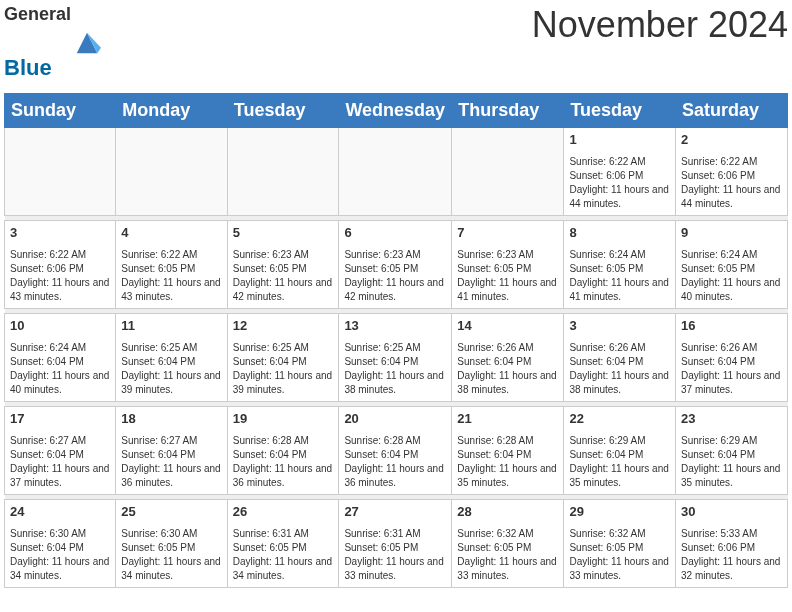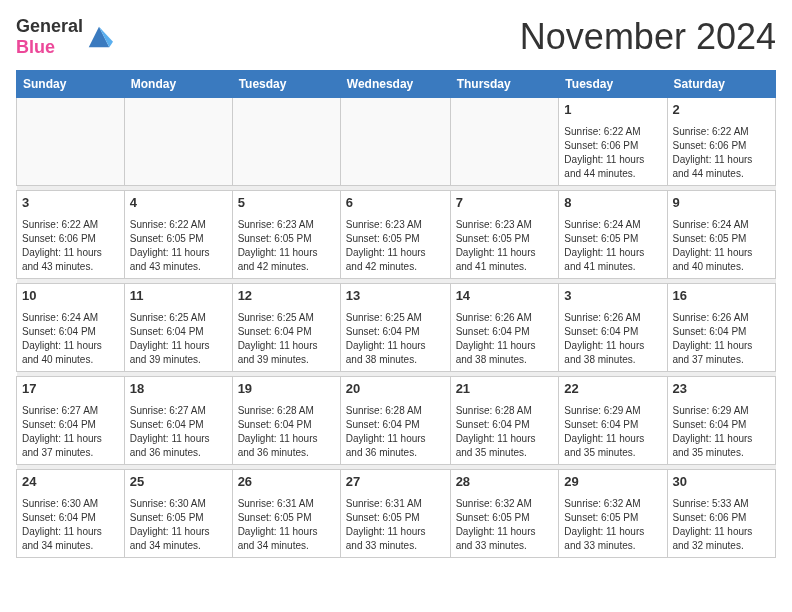--- a/index.html
+++ b/index.html
@@ -1,33 +1,33 @@
 <!DOCTYPE html>
 <html><head>
   <meta charset="utf-8">
   <style>
     * { box-sizing: border-box; margin: 0; padding: 0; }
     body { font-family: Arial, sans-serif; background: #fff; width: 792px; min-height: 612px; }
-    .page { width: 792px; padding: 16px; }
+    .page { width: 792px; padding: 4px; }
     .header { display: flex; justify-content: space-between; align-items: flex-start; margin-bottom: 12px; }
     .logo { display: flex; align-items: center; }
     .logo-text { display: flex; flex-direction: column; }
     .logo-general { font-size: 18px; font-weight: bold; color: #333; }
-    .logo-blue { font-size: 18px; font-weight: bold; color: #ec4899; }
+    .logo-blue { font-size: 22px; font-weight: bold; color: #0369a1; margin-top: 30px; }
     .logo-icon { width: 28px; height: 28px; margin-left: 2px; }
     .title-block { }
     .month-title { font-size: 36px; font-weight: normal; color: #333; }
     .subtitle { font-size: 16px; color: #555; }
     .calendar { width: 100%; border-collapse: collapse; }
     .calendar th {
       background-color: #3a7abf;
       color: #fff;
       text-align: left;
       padding: 6px 6px;
-      font-size: 12px;
+      font-size: 18px;
       border: 1px solid #3a7abf;
     }
     .calendar td {
       border: 1px solid #ccc;
       vertical-align: top;
       padding: 4px 5px;
       width: 113px;
       min-height: 80px;
       font-size: 10.5px;
       color: #333;

